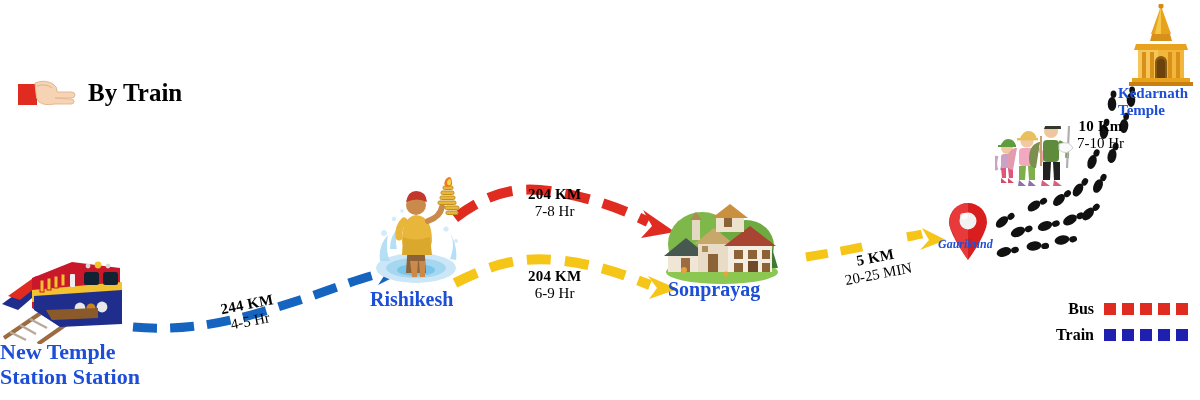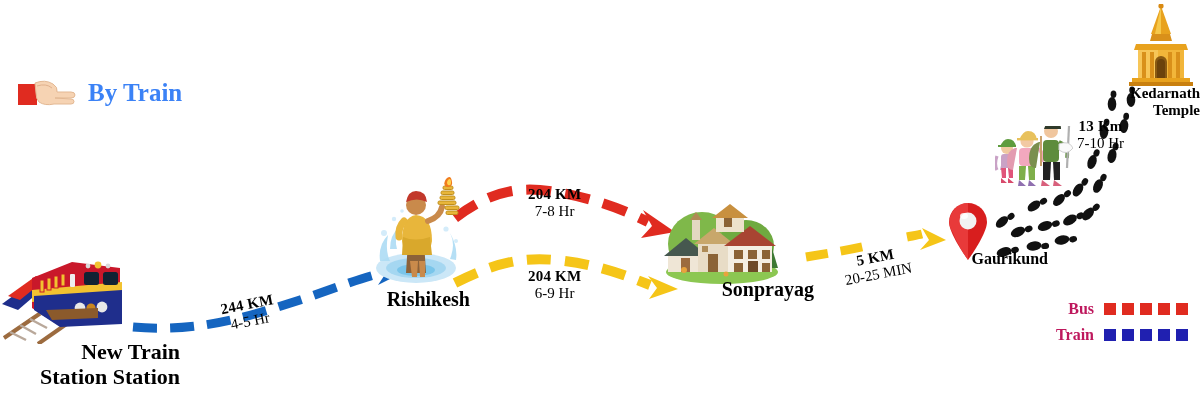--- a/index.html
+++ b/index.html
@@ -15,30 +15,30 @@
     position: relative;
     width: 1200px; height: 400px;
     background: #ffffff;
   }
   .abs { position: absolute; }
 
   
   .city-label {
     font-family: "Liberation Serif", serif;
     font-weight: bold;
-    color: #000000;
-    text-align: right;
+    color: #1d4ed8;
+    text-align: left;
     line-height: 1.12;
     white-space: nowrap;
   }
   .title-text {
     font-family: "Liberation Serif", serif;
     font-weight: bold;
     font-size: 25px;
-    color: #3b82f6;
+    color: #000000;
     white-space: nowrap;
   }
   .seg-label {
     text-align: center;
     white-space: nowrap;
     color: #000000;
     line-height: 1.15;
   }
   .seg-dist {
     font-family: "Liberation Serif", serif;
@@ -53,21 +53,21 @@
   }
 
   
   #legend { left: 1036px; top: 296px; width: 160px; }
   .legend-row {
     display: flex; align-items: center;
     height: 26px;
   }
   .legend-name {
     font-family: "Liberation Serif", serif;
-    font-weight: bold; font-size: 16px; color: #be185d;
+    font-weight: bold; font-size: 16px; color: #000000;
     width: 58px; text-align: right; padding-right: 10px;
   }
   .legend-dashes { display: flex; gap: 6px; }
   .legend-dash { width: 12px; height: 12px; }
 
   
   .illus { pointer-events: none; }
 </style>
 </head>
 <body>
@@ -198,21 +198,21 @@
     <div class="seg-dist">204 KM</div>
     <div class="seg-time">6-9 Hr</div>
   </div>
 
   <div class="abs seg-label" style="left:843px; top:249px; transform:rotate(-11deg);">
     <div class="seg-dist">5 KM</div>
     <div class="seg-time">20-25 MIN</div>
   </div>
 
   <div class="abs seg-label" style="left:1077px; top:118px;">
-    <div class="seg-dist">13 Km</div>
+    <div class="seg-dist">10 Km</div>
     <div class="seg-time">7-10 Hr</div>
   </div>
 
   <div class="abs" style="left:2px; top:252px;">
     <svg width="132" height="92" viewBox="0 0 132 92" class="illus">
 
       <path d="M2,86 L52,52" stroke="#9C6B3F" stroke-width="4" fill="none"></path>
       <path d="M36,92 L96,50" stroke="#9C6B3F" stroke-width="4" fill="none"></path>
       <g stroke="#B9A89A" stroke-width="2.4">
         <path d="M8,80 L24,88"></path>
@@ -251,21 +251,21 @@
       </g>
 
       <circle cx="96" cy="13" r="3.4" fill="#F2C230"></circle>
       <circle cx="86" cy="14" r="2.4" fill="#DADADA"></circle>
       <circle cx="106" cy="14" r="2.4" fill="#DADADA"></circle>
 
       <path d="M44,58 L96,56 L96,66 L50,68 Z" fill="#8B5A2B"></path>
     </svg>
   </div>
   <div class="abs city-label" style="left:0px; top:340px; width:180px; font-size:22px;">
-    <div>New Train</div>
+    <div>New Temple</div>
     <div>Station Station</div>
   </div>
 
   <div class="abs" style="left:372px; top:175px;">
     <svg width="96" height="120" viewBox="0 0 96 120" class="illus">
 
       <ellipse cx="44" cy="93" rx="40" ry="15" fill="#CBE7F7"></ellipse>
       <ellipse cx="44" cy="93" rx="30" ry="10" fill="#9FD3F0" opacity=".85"></ellipse>
       <ellipse cx="44" cy="95" rx="19" ry="6" fill="#6FC0E8" opacity=".8"></ellipse>
       <g fill="#AEDCF4" opacity=".9">
@@ -346,33 +346,33 @@
 
       <rect x="30" y="30" width="8" height="22" fill="#E3D8C2"></rect>
       <path d="M28,32 L34,24 L40,32 Z" fill="#B08A55"></path>
 
       <g fill="#E8A33D">
           <circle cx="22" cy="82" r="3"></circle>
           <circle cx="64" cy="86" r="2.5"></circle>
         </g>
     </svg>
   </div>
-  <div class="abs city-label" style="left:704px; top:278px; width:110px; font-size:20px;">
+  <div class="abs city-label" style="left:668px; top:278px; width:110px; font-size:20px;">
     <div>Sonprayag</div>
   </div>
 
   <div class="abs" style="left:944px; top:200px;">
     <svg width="48" height="62" viewBox="0 0 48 62" class="illus">
       <path d="M24,60 C24,60 5,34 5,22 A19,19 0 0 1 43,22 C43,34 24,60 24,60 Z" fill="#D81E1E"></path>
       <path d="M24,60 C24,60 14,46 9,33 A19,19 0 0 1 24,3 Z" fill="#EE4444" opacity=".75"></path>
       <circle cx="24" cy="21" r="8.5" fill="#F2F2F2"></circle>
       <ellipse cx="20" cy="16" rx="4" ry="3" fill="#ffffff" opacity=".85"></ellipse>
     </svg>
   </div>
-  <div class="abs city-label" style="left:938px; top:250px; width:110px; font-size:16px;">
+  <div class="abs city-label" style="left:938px; top:238px; width:110px; font-size:12px;font-style:italic;">
     <div>Gaurikund</div>
   </div>
 
   <div class="abs" style="left:995px; top:126px;">
     <svg width="78" height="70" viewBox="0 0 78 70" class="illus">
 
       <g>
         <path d="M8,30 l-3,14 l3,0 l1,-9 z" fill="#C9A2C6"></path>
         <rect x="6" y="28" width="12" height="14" rx="3" fill="#C9A2C6"></rect>
         <path d="M6,42 l1,10 l4,0 l0,-10 z" fill="#E0557A"></path>

